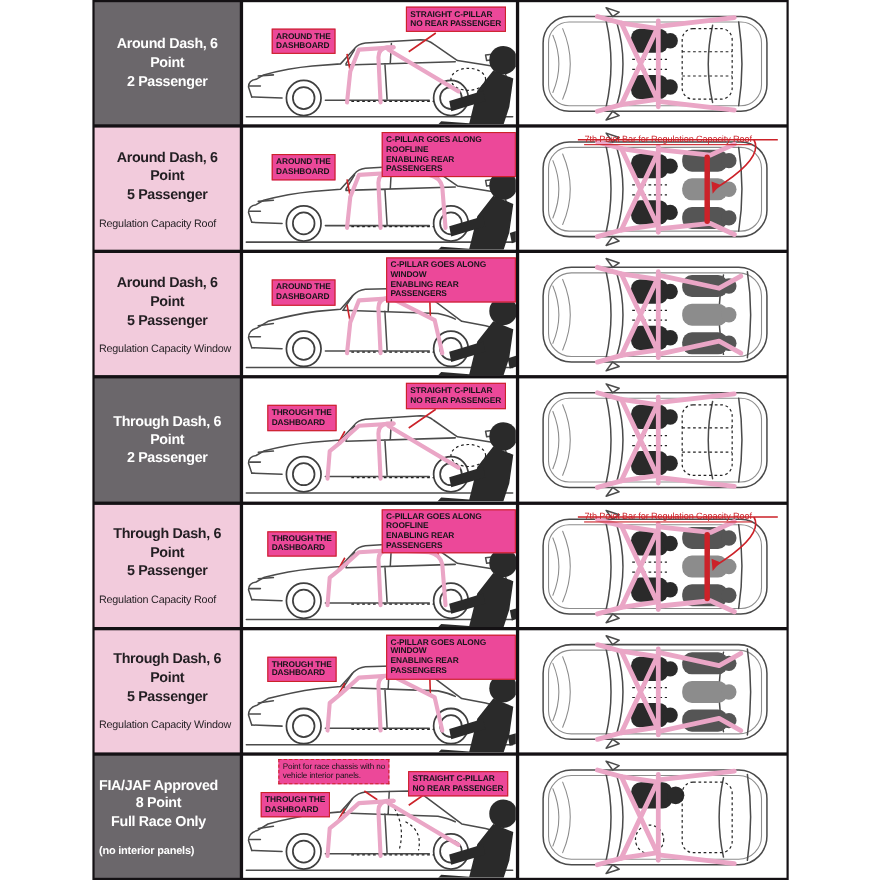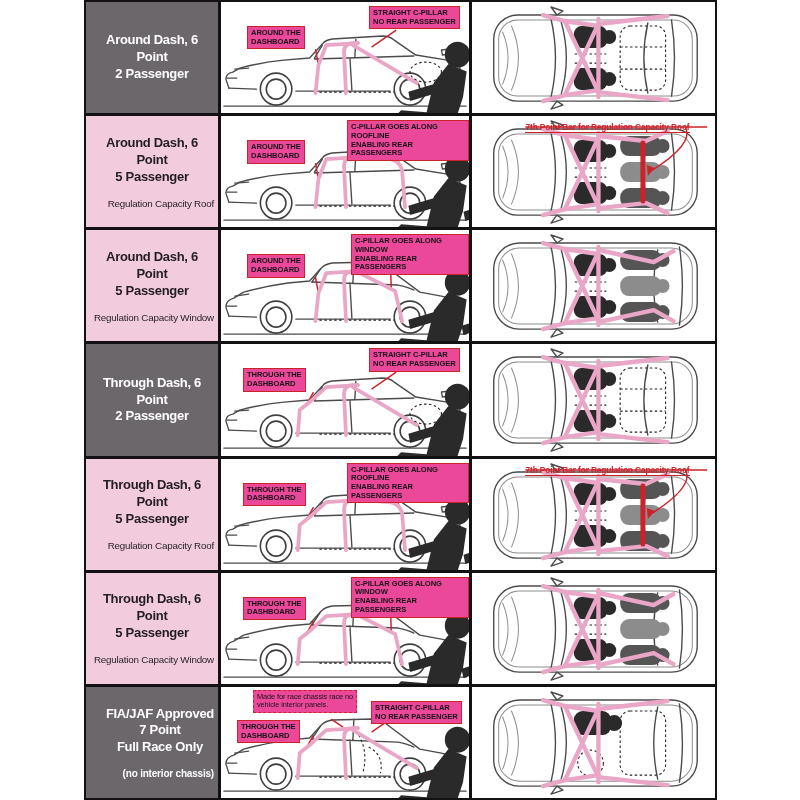--- a/index.html
+++ b/index.html
@@ -2,35 +2,35 @@
 <html><head>
 <meta charset="utf-8">
 <style>
   html,body{margin:0;padding:0;background:#fff;}
   #poster{position:relative;width:800px;height:800px;background:#fff;overflow:hidden;
           font-family:"Liberation Sans",sans-serif;}
   #grid{position:absolute;left:84px;top:0;width:633px;height:800px;box-sizing:border-box;
         display:grid;grid-template-columns:132px 248px 243px;grid-template-rows:repeat(7,1fr);
         gap:3px;padding:2px;background:#141114;}
   .cell{position:relative;background:#fff;overflow:hidden;}
-  .row-label{display:flex;flex-direction:column;justify-content:center;align-items:flex-end;
+  .row-label{display:flex;flex-direction:column;justify-content:center;align-items:flex-start;
              text-align:center;padding:0 4px;}
   .row-label.gray{background:#6b676b;color:#ffffff;}
   .row-label.pink{background:#f2cbdc;color:#221e22;}
   .label-title{font-weight:bold;font-size:13px;line-height:1.3;letter-spacing:-0.3px;}
   .label-sub{font-size:9.8px;letter-spacing:-0.2px;margin-top:12px;}
   .row-label.gray .label-sub{font-weight:bold;font-size:10px;}
   .pre{white-space:pre-line;}
   .draw svg.fill{position:absolute;left:0;top:0;width:100%;height:100%;}
   .ann{position:absolute;background:#ec4899;border:1.8px solid #cc2229;color:#17141a;
        font-weight:bold;font-size:7.6px;line-height:1.15;padding:2px 3px;
        letter-spacing:-0.1px;}
   .ann.dashed{border-style:dashed;border-width:1.4px;font-weight:normal;font-size:7.4px;}
   .red-note{position:absolute;top:0;left:30px;right:2px;text-align:center;}
-  .red-note span{display:inline-block;color:#cc2229;font-weight:bold;font-size:8.3px;
+  .red-note span{display:inline-block;color:#cc2229;font-weight:normal;font-size:8.3px;
        border-bottom:1.4px solid #cc2229;padding-bottom:0px;letter-spacing:-0.1px;}
   
   .ln{fill:none;stroke:#4b4b4b;stroke-width:1.4;stroke-linecap:round;stroke-linejoin:round;}
   .lnl{fill:none;stroke:#8d8d8d;stroke-width:1;stroke-linecap:round;}
   .wh{fill:#fff;stroke:#3f3f3f;stroke-width:1.6;}
   .cg{fill:none;stroke:#eaa6c6;stroke-width:4.4;stroke-linecap:round;stroke-linejoin:round;}
   .cgs{fill:none;stroke:#eaa6c6;stroke-width:3.8;stroke-linecap:round;stroke-linejoin:round;}
   .ldr{fill:none;stroke:#cc2229;stroke-width:1.5;}
   .dsh{fill:none;stroke:#222;stroke-width:1.1;stroke-dasharray:2.5 2.5;}
   .fig{fill:#2a2a2a;}
@@ -335,33 +335,33 @@
     <svg class="fill" viewBox="0 0 246 111" preserveAspectRatio="none">
       <use href="#hatch-top"></use>
       <use href="#front-seats-top"></use>
       <use href="#rear-seats-top"></use>
       <use href="#ct-wd"></use>
     </svg>
   </div>
 
   <div class="cell row-label gray">
     <div class="label-title pre">FIA/JAF Approved
-7 Point
+8 Point
 Full Race Only</div>
-    <div class="label-sub">(no interior chassis)</div>
+    <div class="label-sub">(no interior panels)</div>
   </div>
   <div class="cell draw">
     <svg class="fill" viewBox="0 0 252 111" preserveAspectRatio="none">
       <use href="#hatch-side"></use>
       <path class="dsh" d="M100,90 L176,90 M140,48 Q150,66 144,86 M150,60 Q166,68 162,86"></path>
       <path class="ldr" d="M112,32 L124,40"></path>
       <use href="#fig-side" x="94" y="36"></use>
       <use href="#cs-th-st"></use>
     </svg>
-    <div class="ann dashed pre" style="left:32px;top:3px;">Made for race chassis race no
+    <div class="ann dashed pre" style="left:32px;top:3px;">Point for race chassis with no
 vehicle interior panels.</div>
     <div class="ann pre" style="left:16px;top:33px;">THROUGH THE
 DASHBOARD</div>
     <div class="ann pre" style="left:150px;top:14px;">STRAIGHT C-PILLAR
 NO REAR PASSENGER</div>
   </div>
   <div class="cell draw">
     <svg class="fill" viewBox="0 0 246 111" preserveAspectRatio="none">
       <use href="#hatch-top"></use>
       <use href="#driver-top-only"></use>

